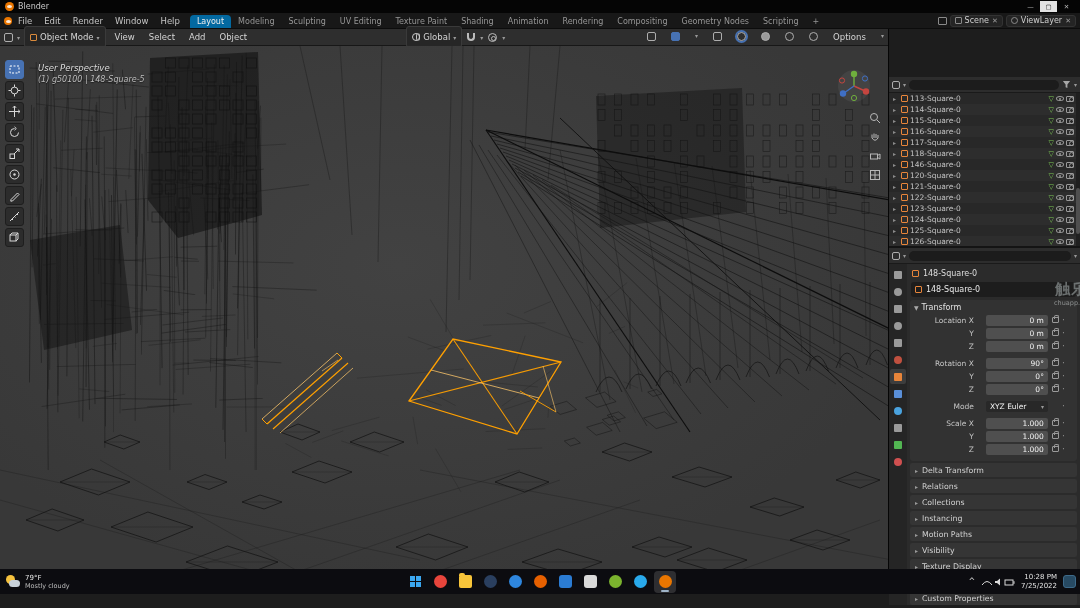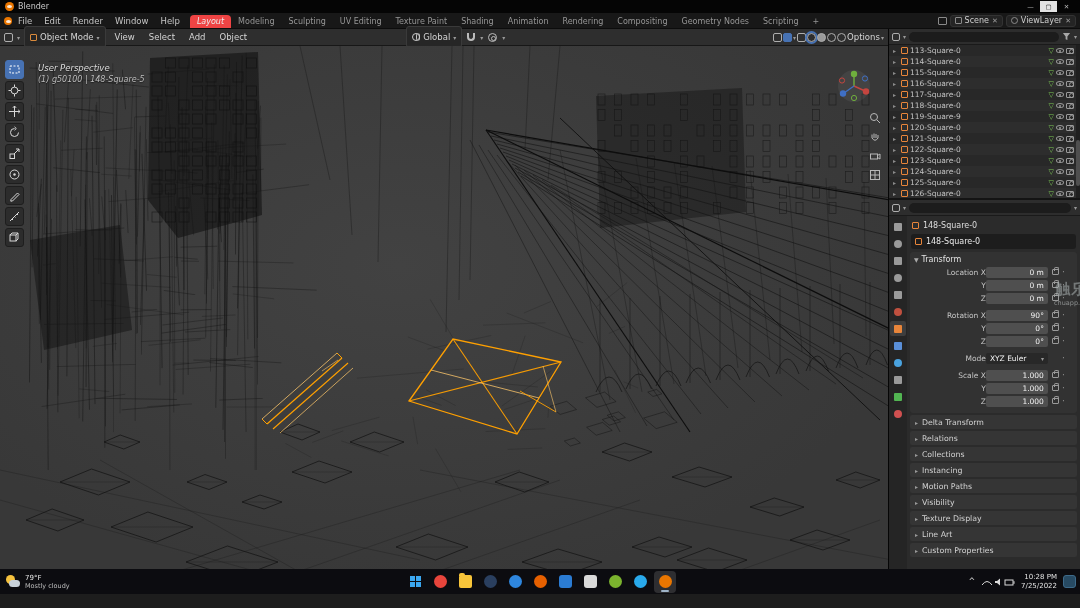--- a/index.html
+++ b/index.html
@@ -12,21 +12,21 @@
 .blender-logo::after{content:"";position:absolute;left:2px;top:3px;width:5px;height:3px;border-radius:50%;background:#fff;opacity:.85;}
 .win-controls{margin-left:auto;display:flex;gap:1px;}
 .win-btn{width:17px;height:11px;display:flex;align-items:center;justify-content:center;font-size:6.5px;color:#bbb;}
 .win-btn.max{background:#e3e3e3;color:#111;}
 
 
 .menubar{height:16px;background:#181818;display:flex;align-items:center;font-size:8.5px;color:#c5c5c5;padding:0 4px;border-bottom:1px solid #0c0c0c;}
 .menu-item{padding:0 6px;cursor:default;}
 .tabs{display:flex;align-items:flex-end;height:100%;margin-left:4px;}
 .tab{padding:2px 7px;font-size:8px;color:#969696;border-radius:4px 4px 0 0;white-space:nowrap;}
-.tab.active{background:#ef4444;color:#ececec;font-style:italic;}
+.tab.active{background:#0369a1;color:#ececec;}
 .menubar-right{margin-left:auto;display:flex;align-items:center;gap:3px;font-size:8px;color:#cfcfcf;}
 .mini-ic{width:9px;height:8px;border:1px solid #8a8a8a;border-radius:1px;display:inline-block;}
 .chip{display:flex;align-items:center;gap:3px;background:#242424;border:1px solid #333;border-radius:3px;padding:0 4px;height:12px;}
 .chip .x{color:#9a9a9a;font-size:7px;}
 
 
 .workspace{display:flex;height:540px;}
 .viewport-col{width:893px;display:flex;flex-direction:column;border-right:1px solid #060606;}
 .toolheader{height:17px;background:#2e2e2e;display:flex;align-items:center;font-size:8.5px;color:#d4d4d4;padding:0 4px;gap:4px;border-bottom:1px solid #171717;}
 .th-btn{display:flex;align-items:center;gap:3px;background:#262626;border:1px solid #3a3a3a;border-radius:3px;padding:0 5px;height:22px;white-space:nowrap;justify-content:flex-end;}
@@ -36,37 +36,37 @@
 .globe-ic{width:8px;height:8px;border:1px solid #c9c9c9;border-radius:50%;position:relative;}
 .globe-ic::after{content:"";position:absolute;left:3px;top:-1px;width:2px;height:8px;border-left:1px solid #c9c9c9;border-right:1px solid #c9c9c9;border-radius:50%;}
 .magnet-ic{width:8px;height:8px;border:2px solid #bbb;border-top:none;border-radius:0 0 5px 5px;}
 .prop-ic{width:9px;height:9px;border:1px solid #bbb;border-radius:50%;position:relative;}
 .prop-ic::after{content:"";position:absolute;left:2px;top:2px;width:3px;height:3px;border:1px solid #bbb;border-radius:50%;}
 .sph{width:9px;height:9px;border-radius:50%;border:1px solid #aeaeae;}
 .sph.solid{background:#9a9a9a;}
 .sph.active{box-shadow:0 0 0 2px #4772b3;}
 .sq-ic{width:9px;height:9px;border:1px solid #aeaeae;border-radius:2px;}
 .sq-ic.blue{background:#4772b3;border-color:#4772b3;}
-.th-right{margin-left:auto;display:flex;align-items:center;gap:1px;}
+.th-right{margin-left:auto;display:flex;gap:15px;}
 .th-center{margin-left:150px;display:flex;align-items:center;gap:5px;}
 
 
 .viewport{position:relative;flex:1;background:radial-gradient(ellipse at 45% 42%,#424242,#383838 75%);overflow:hidden;font-style:italic;}
 .viewport svg.wire{position:absolute;inset:0;}
 .vp-overlay{position:absolute;left:38px;top:17px;color:#dcdcdc;font-size:8.5px;line-height:11px;text-shadow:0 1px 1px rgba(0,0,0,.5);}
 .vp-overlay .l2{color:#bdbdbd;font-size:8px;}
 .toolcol{position:absolute;left:5px;top:14px;display:flex;flex-direction:column;gap:2px;}
 .toolbtn{width:19px;height:19px;background:#2c2c2c;border:1px solid #1e1e1e;border-radius:3px;display:flex;align-items:center;justify-content:center;}
 .toolbtn.active{background:#4772b3;border-color:#4772b3;}
 .gizmo{position:absolute;right:16px;top:22px;width:36px;height:36px;}
 .navcol{position:absolute;right:7px;top:66px;display:flex;flex-direction:column;gap:7px;align-items:center;}
 .navcol svg{opacity:.85;}
 
 
-.right-col{width:192px;display:flex;flex-direction:column;background:#282828;}
+.right-col{width:192px;display:flex;flex-direction:column;background:#282828;margin-top:48px;}
 .outliner{height:171px;display:flex;flex-direction:column;border-bottom:2px solid #141414;}
 .ol-header{height:16px;background:#2d2d2d;display:flex;align-items:center;gap:3px;padding:0 3px;border-bottom:1px solid #1a1a1a;}
 .search{flex:1;height:10px;background:#1c1c1c;border-radius:5px;border:none;color:#ccc;font-size:7px;padding:0 4px 0 14px;position:relative;}
 .search-wrap{flex:1;position:relative;display:flex;align-items:center;}
 .search-wrap svg{position:absolute;left:4px;}
 .ol-body{flex:1;position:relative;overflow:hidden;}
 .ol-row{height:11px;display:flex;align-items:center;gap:2px;padding:0 6px 0 4px;font-size:7.5px;color:#c3c3c3;}
 .ol-row:nth-child(even){background:rgba(255,255,255,0.025);}
 .ol-arrow{color:#8b8b8b;font-size:6px;width:6px;}
 .ol-objicon{width:7px;height:7px;border:1px solid #e8853a;border-radius:1px;flex:0 0 auto;}
@@ -90,21 +90,21 @@
 .ptab.round .ptab-swatch{border-radius:50%;}
 .pr-content{flex:1;padding:2px 2px 0 2px;font-size:8px;color:#cfcfcf;overflow:hidden;position:relative;}
 .breadcrumb{display:flex;align-items:center;gap:4px;height:15px;padding:0 3px;color:#dedede;}
 .bc-icon{width:7px;height:7px;border:1px solid #e8853a;border-radius:1px;}
 .name-row{height:15px;margin:1px 2px 3px 2px;background:#1d1d1d;border-radius:3px;display:flex;align-items:center;gap:4px;padding:0 4px;color:#e8e8e8;}
 .tpanel{margin:0 1px;background:#323232;border-radius:3px;padding-bottom:5px;}
 .tpanel-head{height:14px;display:flex;align-items:center;gap:3px;padding:0 4px;color:#e2e2e2;}
 .tpanel-head .car{font-size:6px;color:#aaa;}
 .tr-row{display:flex;align-items:center;height:12px;margin:0 2px 1px 0;}
 .tr-row.gap{margin-top:5px;}
-.tr-label{width:76px;text-align:right;padding-right:0;color:#c6c6c6;font-size:7.5px;white-space:nowrap;}
+.tr-label{width:76px;text-align:right;padding-right:12px;color:#c6c6c6;font-size:7.5px;white-space:nowrap;}
 .tr-field{width:62px;height:11px;background:#4f4f4f;border-radius:2px;color:#f2f2f2;font-size:7.5px;display:flex;align-items:center;justify-content:flex-end;padding:0 4px;gap:2px;}
 .tr-row.dropdown .tr-field{background:#282828;justify-content:space-between;}
 .dd-arrow{display:none;font-size:6px;color:#999;}
 .tr-row.dropdown .dd-arrow{display:inline;}
 .tr-lock{width:7px;height:6px;border:1px solid #9a9a9a;border-radius:1px;position:relative;margin-left:4px;}
 .tr-lock::before{content:"";position:absolute;top:-3px;left:1px;width:3px;height:3px;border:1px solid #9a9a9a;border-bottom:none;border-radius:2px 2px 0 0;}
 .tr-row.dropdown .tr-lock{visibility:hidden;}
 .tr-dot{color:#8d8d8d;margin-left:3px;font-size:9px;line-height:6px;}
 .prop-section{height:14px;margin:2px 1px 0 1px;background:#353535;border-radius:2px;display:flex;align-items:center;gap:4px;padding:0 5px;color:#d2d2d2;font-size:7.8px;}
 .sec-arrow{color:#999;font-size:6px;}
@@ -903,21 +903,21 @@
               <span class="ol-arrow">▸</span>
               <span class="ol-objicon"></span>
               <span class="ol-label">118-Square-0</span>
               <span class="ol-data">▽</span>
               <span class="ol-eye"></span>
               <span class="ol-cam"></span>
             </div>
             <div class="ol-row">
               <span class="ol-arrow">▸</span>
               <span class="ol-objicon"></span>
-              <span class="ol-label">119-Square-9</span>
+              <span class="ol-label">146-Square-0</span>
               <span class="ol-data">▽</span>
               <span class="ol-eye"></span>
               <span class="ol-cam"></span>
             </div>
             <div class="ol-row">
               <span class="ol-arrow">▸</span>
               <span class="ol-objicon"></span>
               <span class="ol-label">120-Square-0</span>
               <span class="ol-data">▽</span>
               <span class="ol-eye"></span>

